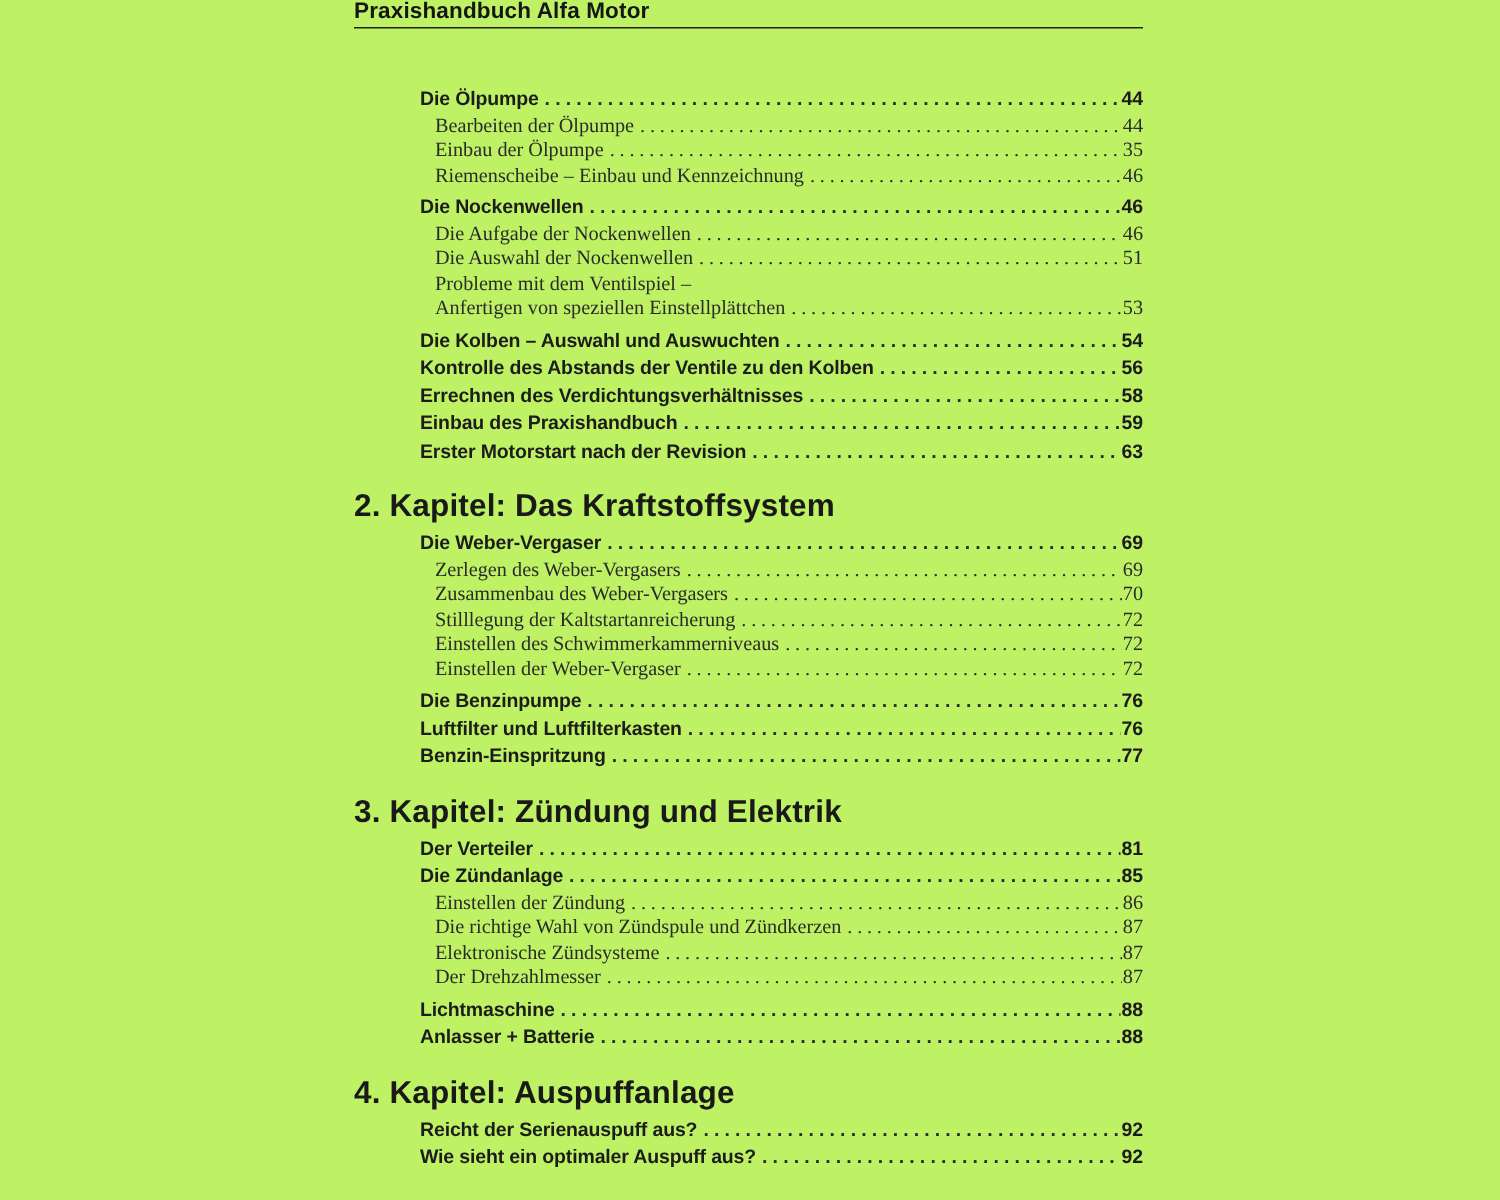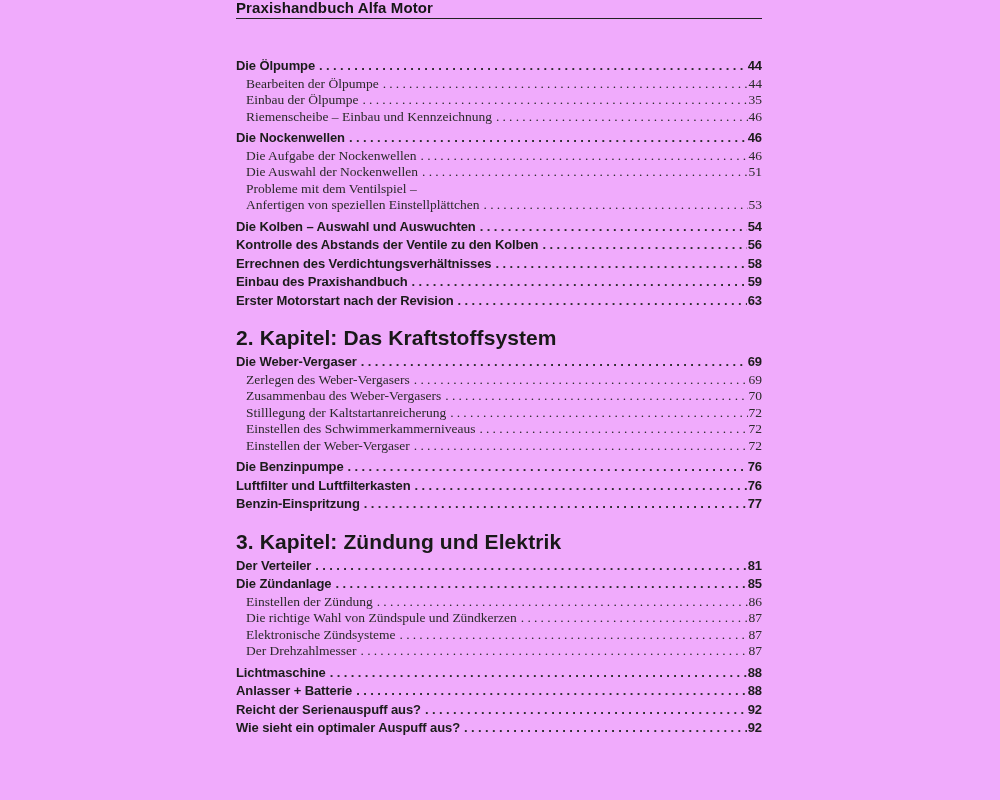--- a/index.html
+++ b/index.html
@@ -7,21 +7,21 @@
   html, body {
     width: 1000px; height: 800px;
     background: #ffffff;
     overflow: hidden;
     font-family: "Liberation Sans", sans-serif;
     color: #1e1e1e;
   }
   .sheet {
     position: relative;
     width: 1000px; height: 800px;
-    background: #f0abfc;
+    background: #bef264;
     overflow: hidden;
   }
   .content {
     position: absolute;
     left: 236px; top: 0;
     width: 526px;
   }
   header.page-header {
     padding-top: 1px;
     padding-bottom: 3px;
@@ -44,21 +44,21 @@
     letter-spacing: 0.1px;
     color: #191919;
     margin: 18px 0 5px 0;
   }
 
   .row {
     display: flex;
     align-items: baseline;
     width: 100%;
   }
-  .row .label { white-space: nowrap; flex: 0 0 auto; }
+  .row .label { white-space: nowrap; flex: 0 0 auto; margin-left: 44px; }
   .row .dots {
     flex: 1 1 auto;
     min-width: 0;
     overflow: hidden;
     white-space: nowrap;
     margin: 0 1px 0 4px;
     color: #2b2b2b;
   }
   .row .dots::after {
     content: "..............................................................................................................................";
@@ -298,20 +298,21 @@
 
   <div class="row main">
     <span class="label">Anlasser + Batterie</span>
     <span class="dots"></span>
     <span class="page">88</span>
   </div>
 </div>
   </section>
 
   <section class="toc-section">
+    <h2 class="chapter-heading">4. Kapitel: Auspuffanlage</h2>
     <div class="entries">
   <div class="row main">
     <span class="label">Reicht der Serienauspuff aus?</span>
     <span class="dots"></span>
     <span class="page">92</span>
   </div>
 
   <div class="row main">
     <span class="label">Wie sieht ein optimaler Auspuff aus?</span>
     <span class="dots"></span>

